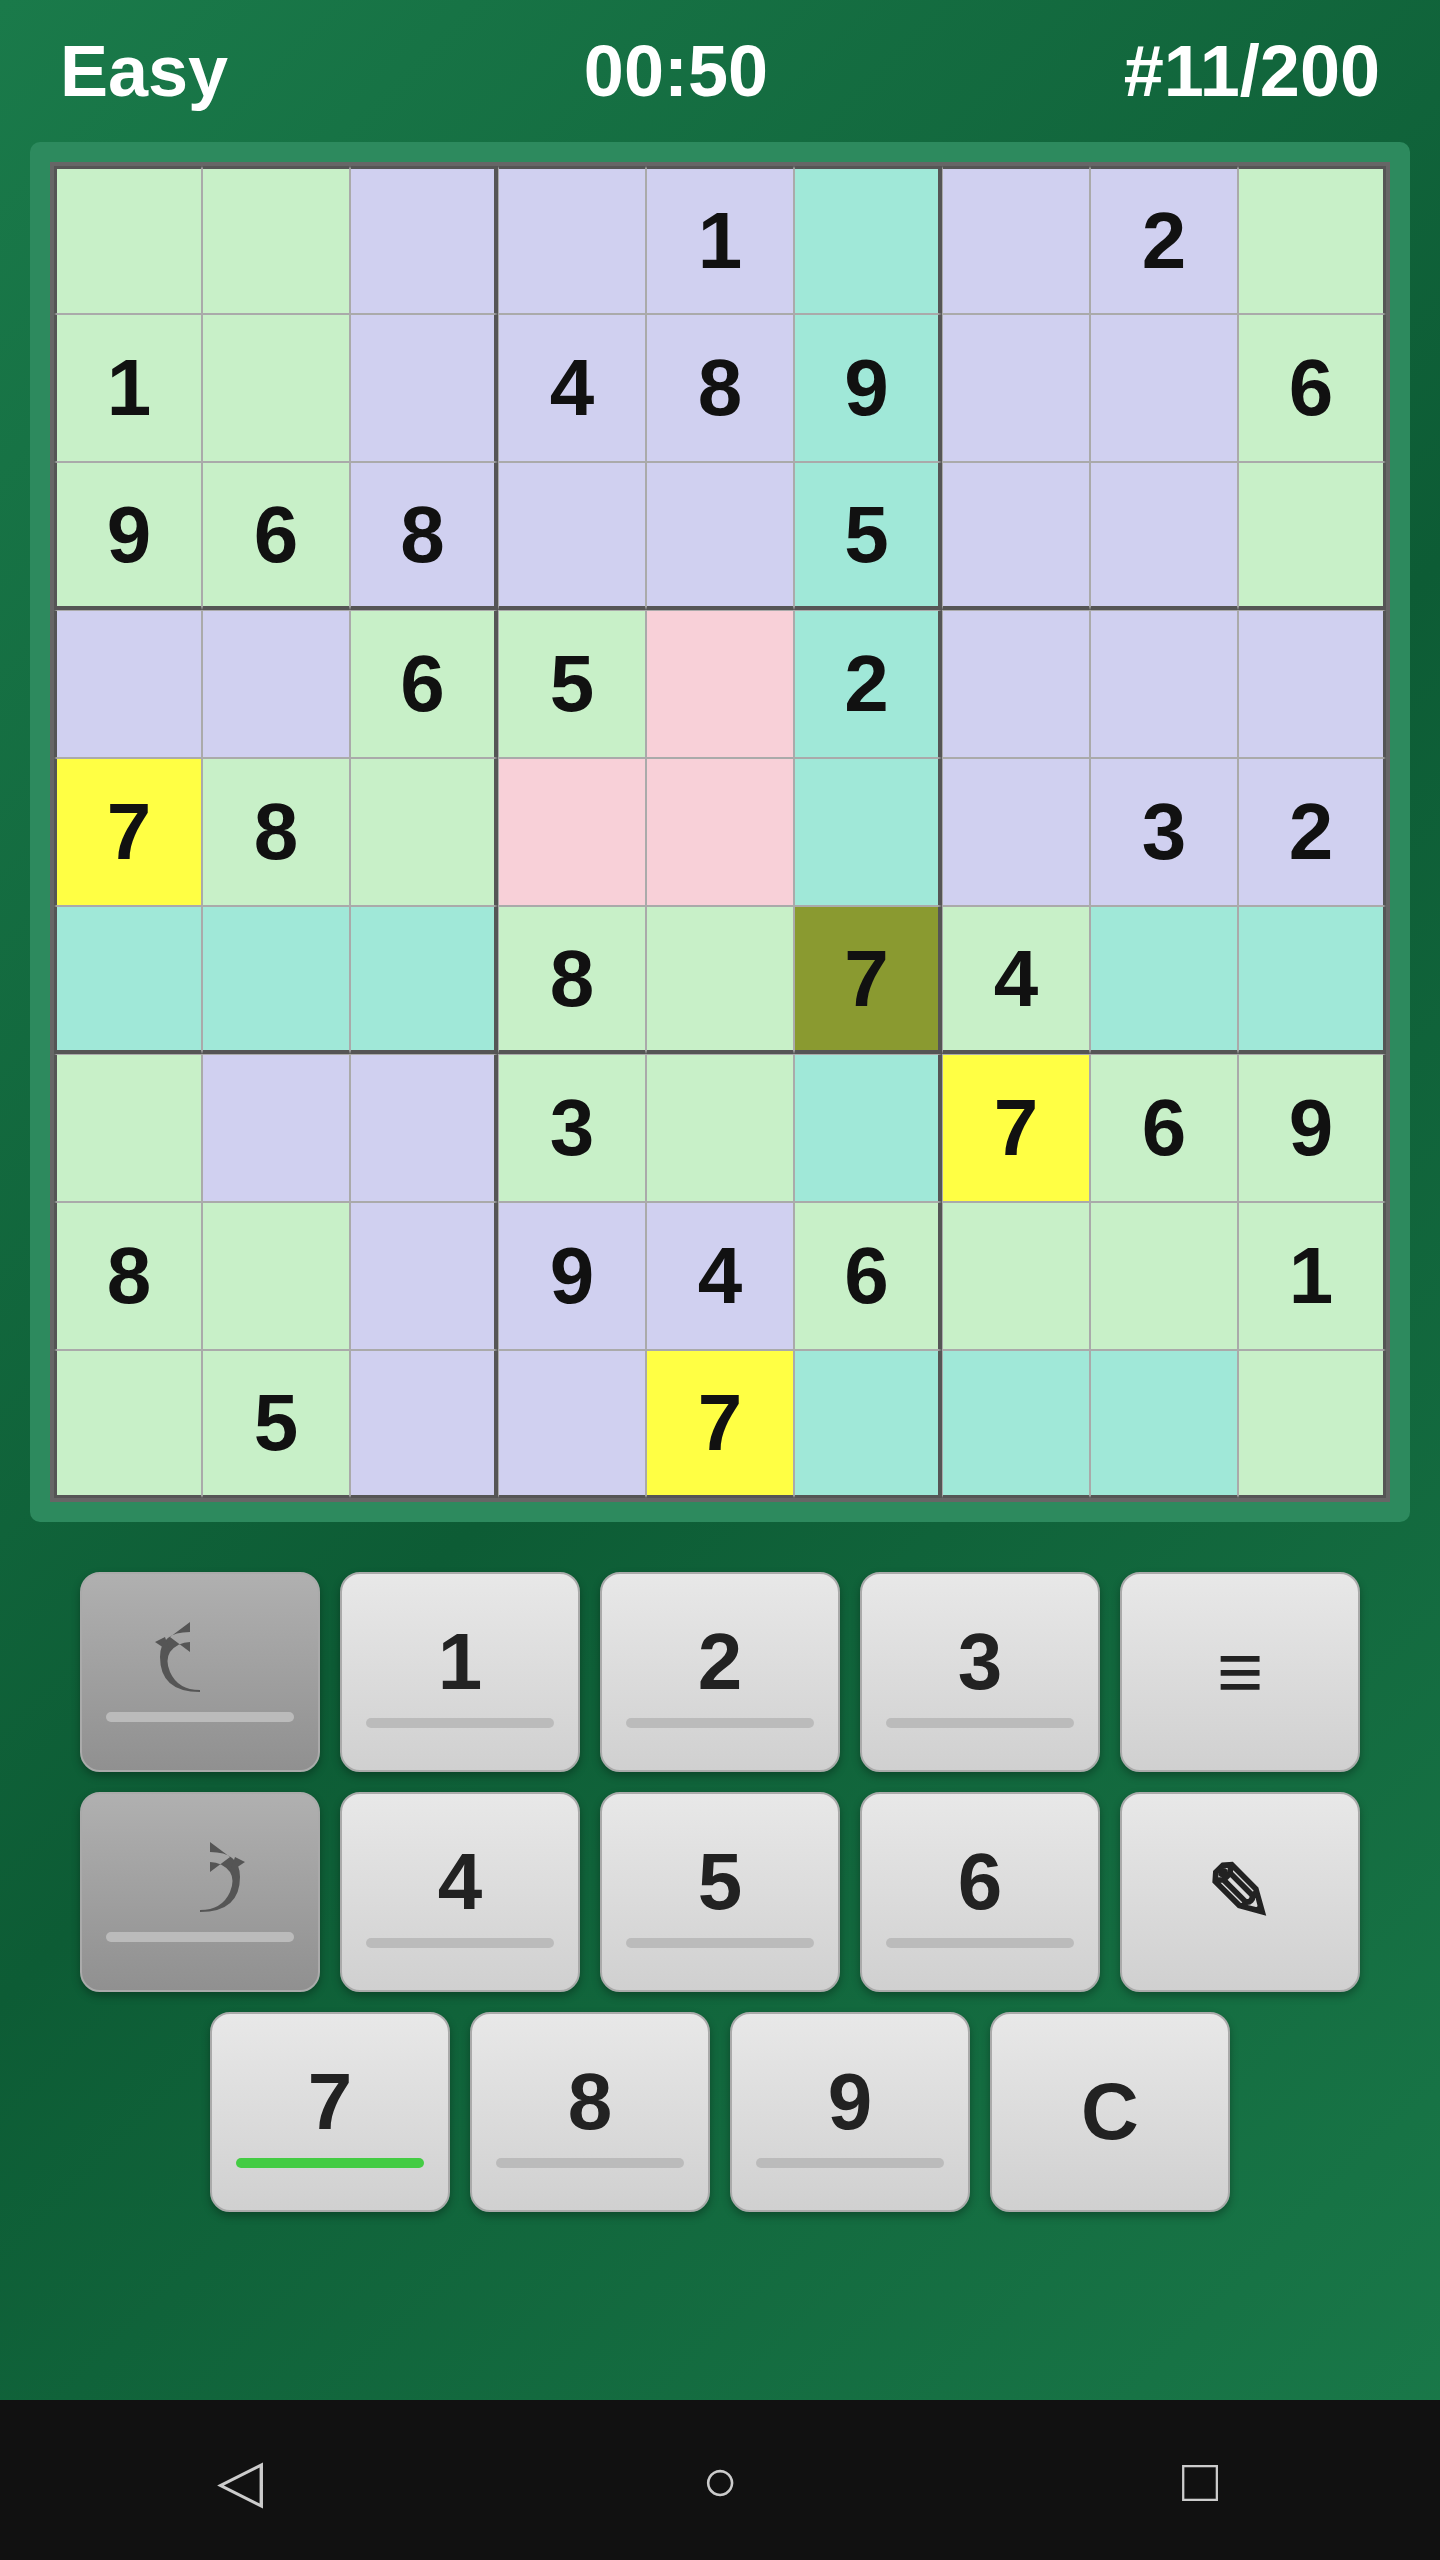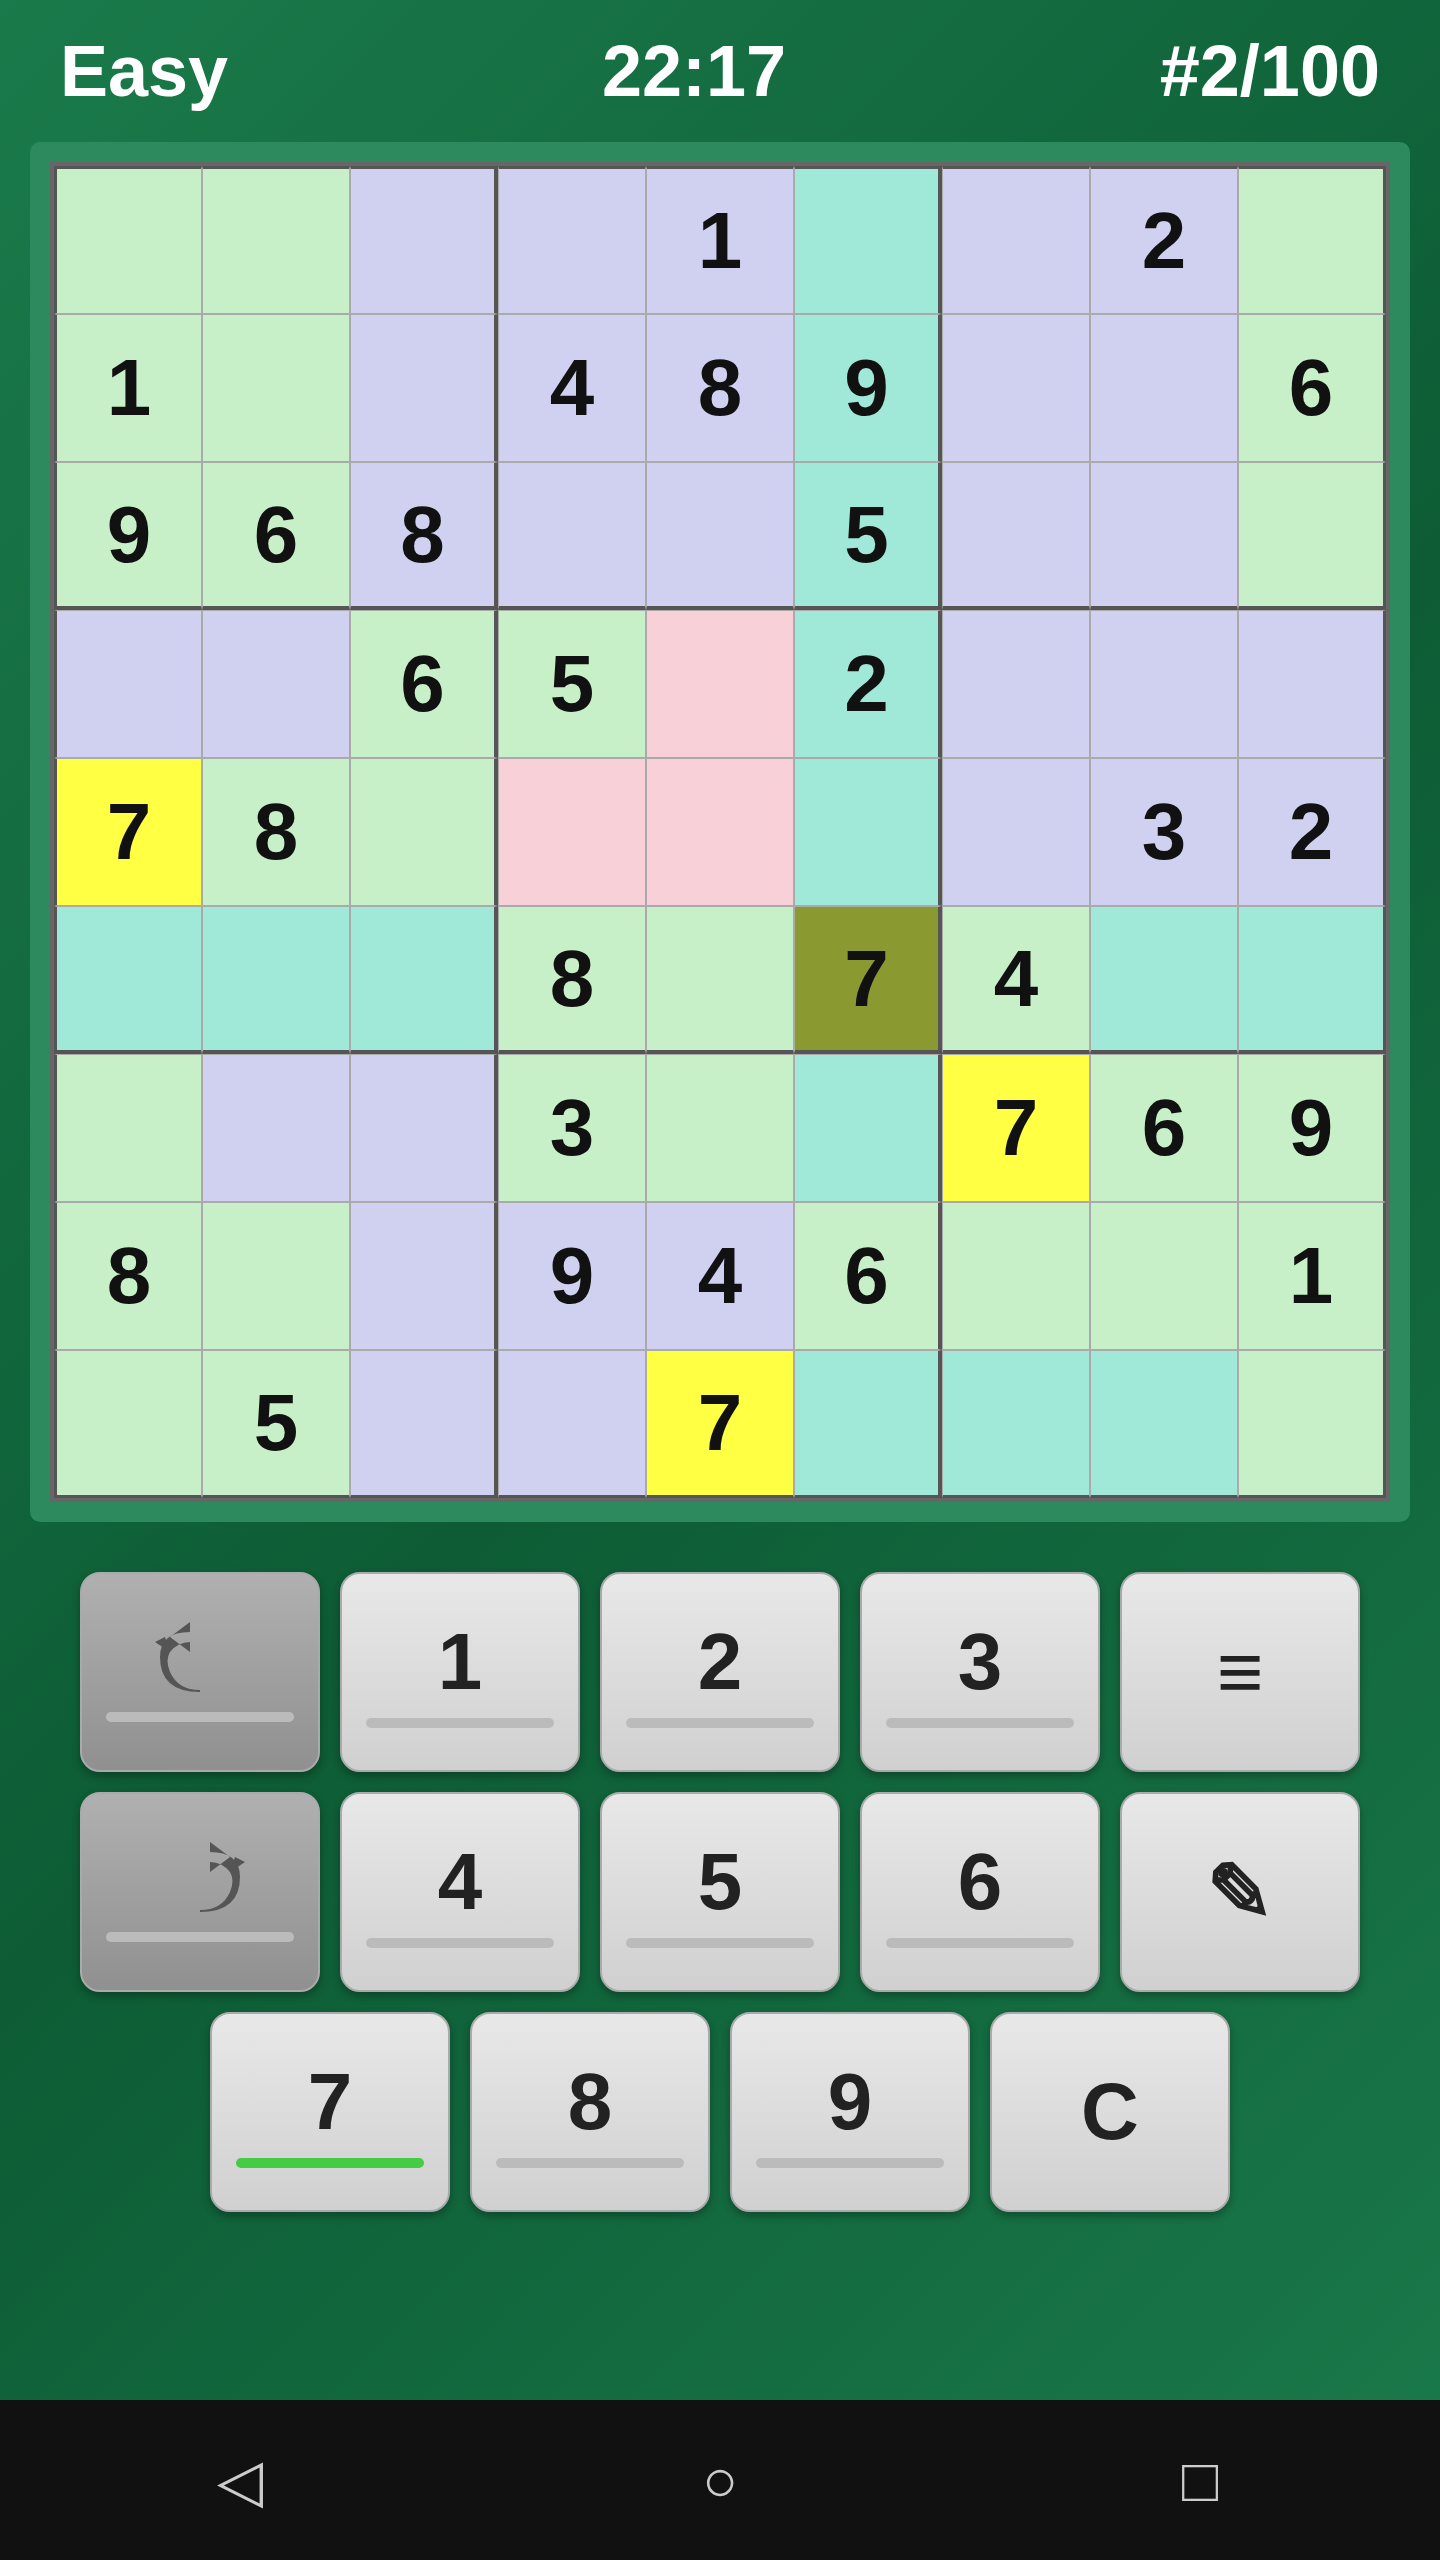--- a/index.html
+++ b/index.html
@@ -128,22 +128,22 @@
       justify-content: center;
       color: #ccc;
       font-size: 60px;
     }
   </style>
 </head>
 <body>
 
 <div class="header">
   <span class="header-text">Easy</span>
-  <span class="header-text">22:17</span>
-  <span class="header-text">#2/100</span>
+  <span class="header-text">00:50</span>
+  <span class="header-text">#11/200</span>
 </div>
 
 <div class="sudoku-wrapper">
   <div class="sudoku-grid" id="sudoku-grid">
   <div class="cell" data-row="0" data-col="0" style="background: rgb(200, 240, 200); border-left: 3px solid rgb(85, 85, 85); border-top: 3px solid rgb(85, 85, 85);"></div>
       <div class="cell" data-row="0" data-col="1" style="background: rgb(200, 240, 200); border-top: 3px solid rgb(85, 85, 85);"></div>
       <div class="cell" data-row="0" data-col="2" style="background: rgb(208, 208, 240); border-right: 4px solid rgb(85, 85, 85); border-top: 3px solid rgb(85, 85, 85);"></div>
       <div class="cell" data-row="0" data-col="3" style="background: rgb(208, 208, 240); border-top: 3px solid rgb(85, 85, 85);"></div>
       <div class="cell" data-row="0" data-col="4" style="background: rgb(208, 208, 240); border-top: 3px solid rgb(85, 85, 85);">1</div>
       <div class="cell" data-row="0" data-col="5" style="background: rgb(160, 232, 216); border-right: 4px solid rgb(85, 85, 85); border-top: 3px solid rgb(85, 85, 85);"></div>

